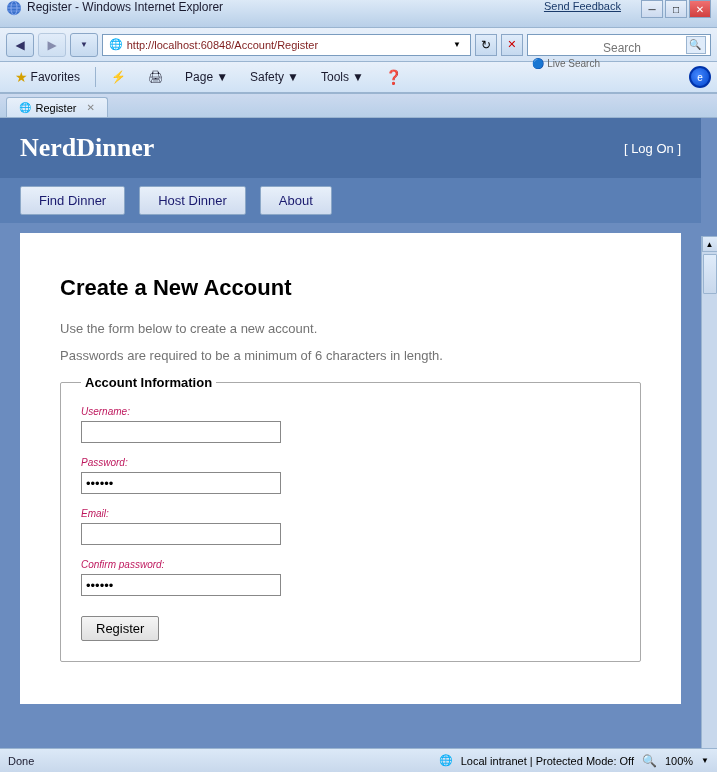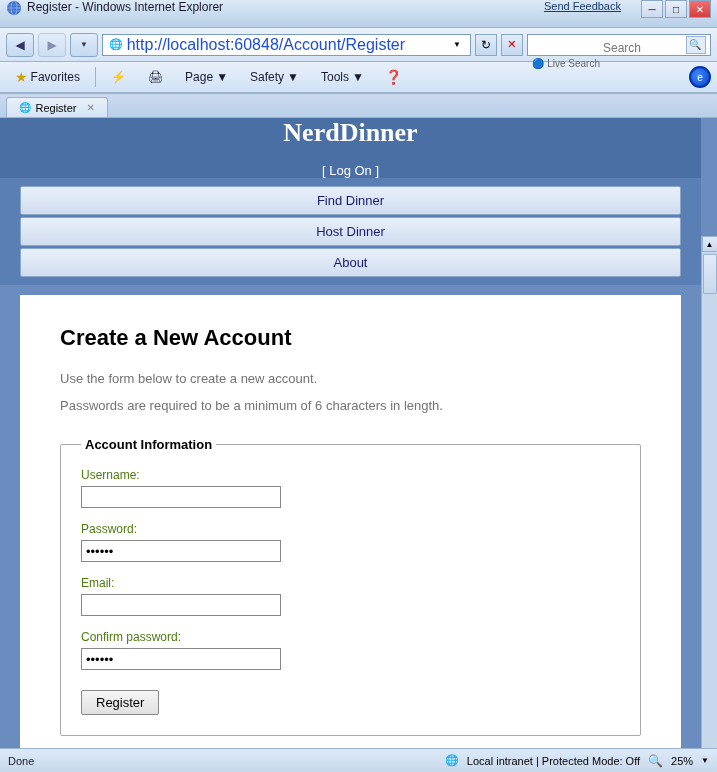--- a/index.html
+++ b/index.html
@@ -107,69 +107,67 @@
 
     
     .app-header {
       background: #4a6fa5;
       padding: 0 20px;
       display: flex;
       align-items: center;
       justify-content: space-between;
       height: 60px;
       flex-shrink: 0;
-      flex-direction: column;
     }
     .app-title { color: white; font-size: 26px; font-weight: bold; font-family: Georgia, serif; }
     .log-on-link { color: white; font-size: 13px; }
 
     
     .nav-bar {
       background: #5a7fb5;
       display: flex;
       padding: 8px 20px;
-      gap: 2px;
+      gap: 14px;
       flex-shrink: 0;
-      flex-direction: column;
     }
     .nav-btn-app {
       padding: 6px 18px;
       background: linear-gradient(to bottom, #e8f0fa, #d0dcef);
       border: 1px solid #8ba7c7;
       border-radius: 2px;
       cursor: pointer;
       font-size: 13px;
       color: #1a1a6e;
       font-weight: normal;
     }
 
     
     .content-panel {
       background: white;
       margin: 10px 20px;
       flex: 1;
-      padding: 30px 40px;
+      padding: 42px 40px;
       overflow-y: auto;
     }
     .page-heading { font-size: 22px; font-weight: bold; color: #000; margin-bottom: 20px; }
     .instruction-text { font-size: 13px; color: #737373; margin-bottom: 12px; }
     .fieldset {
       border: 1px solid #aaa;
       padding: 16px 20px 20px 20px;
-      margin-top: 24px;
+      margin-top: 12px;
       border-radius: 2px;
     }
     .fieldset-legend {
       font-weight: bold;
       font-size: 13px;
       padding: 0 4px;
       color: #000;
     }
     .form-field { margin-bottom: 14px; }
-    .field-label { font-size: 12px; color: #4d7c0f; margin-bottom: 4px; display: block; }
+    .field-label { font-size: 10px; color: #be185d; margin-bottom: 4px; display: block; font-style: italic; }
     .field-input {
       display: block;
       width: 200px;
       height: 22px;
       border: 1px solid #888;
       padding: 0 4px;
       font-size: 13px;
     }
     .register-btn {
       padding: 4px 14px;
@@ -239,21 +237,21 @@
     <button class="title-btn close">✕</button>
   </div>
 </div>
 
 <div class="address-bar">
   <button class="nav-btn">◀</button>
   <button class="nav-btn" style="opacity:0.5">▶</button>
   <button class="nav-btn" style="font-size:8px;">▼</button>
   <div class="address-input" style="display:flex; flex:1; align-items:center; border:1px solid #7a9cbf;">
     <span style="font-size:11px; color:#5588cc; margin-right:4px;">🌐</span>
-    <span style="font-size:16px; color:#1d4ed8; flex:1;">http://localhost:60848/Account/Register</span>
+    <span style="font-size:11px; color:#7f1d1d; flex:1;">http://localhost:60848/Account/Register</span>
     <span style="font-size:8px; padding: 0 3px; cursor:pointer;">▼</span>
   </div>
   <button class="refresh-btn" style="width:22px;height:22px;border:1px solid #8ba7c7;background:linear-gradient(to bottom,#e0ecfa,#c5d9ef);cursor:pointer;font-size:12px;">↻</button>
   <button class="stop-btn" style="width:22px;height:22px;border:1px solid #8ba7c7;background:linear-gradient(to bottom,#e0ecfa,#c5d9ef);cursor:pointer;font-size:11px;color:#cc0000;">✕</button>
   <div class="live-search-area" style="display:flex;align-items:center;border:1px solid #7a9cbf;background:white;height:22px;padding:0 4px;gap:3px;flex:0 0 170px;">
     <span style="font-size:10px;color:#666;white-space:nowrap;margin-top:37px;">🔵 <span>Live Search</span></span>
     <input type="text" style="border: none; outline: none; font-size: 12px; width: 80px; margin-top: 7px;" placeholder="Search">
     <button style="width:20px;height:18px;background:#e0ecfa;border:1px solid #9ab4d0;cursor:pointer;font-size:10px;">🔍</button>
   </div>
 </div>
@@ -343,15 +341,15 @@
       </fieldset>
     </div>
   </div>
 </div>
 
 <div class="status-bar">
   <span class="status-text">Done</span>
   <span>🌐</span>
   <span>Local intranet | Protected Mode: Off</span>
   <span style="font-size:12px;">🔍</span>
-  <span>25%</span>
+  <span>100%</span>
   <span style="font-size:8px;cursor:pointer;">▼</span>
 </div>
 
 </body></html>

